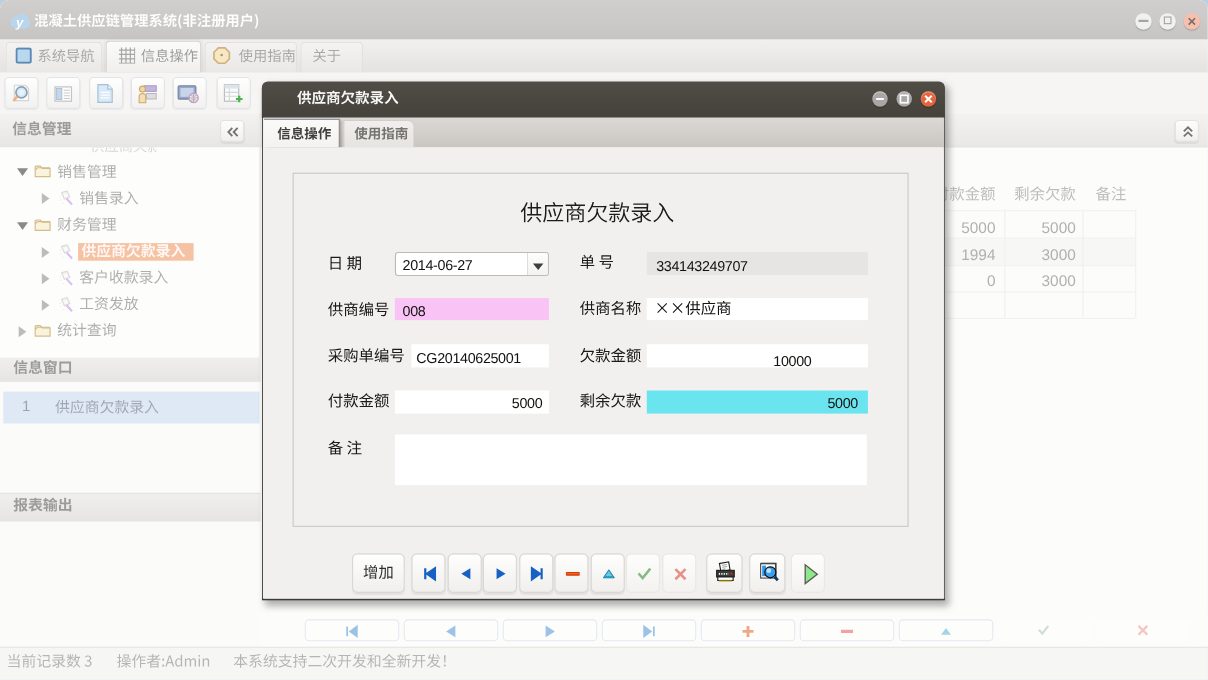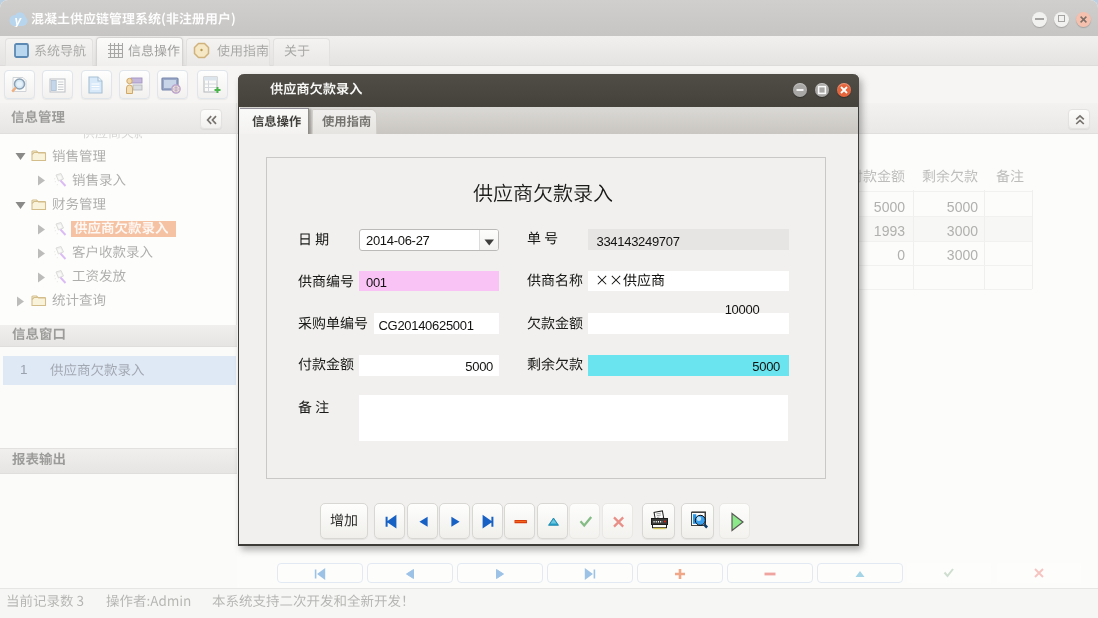--- a/index.html
+++ b/index.html
@@ -504,21 +504,21 @@
     </svg>
     <svg class="t" style="left:996px;top:168.9px" width="30" height="16">
       <g fill="#bcbcba" transform="translate(0,12.32) scale(0.014)">
         <use href="#g72" x="0"></use>
         <use href="#g73" x="1000"></use>
       </g>
     </svg>
     <div style="position:absolute;left:845px;top:216.5px;width:187px;height:24px;background:#f7f7f5"></div>
     <div class="num" style="right:193px;top:198.8px">5000</div>
     <div class="num" style="right:120px;top:198.8px">5000</div>
-    <div class="num" style="right:193px;top:223px">1993</div>
+    <div class="num" style="right:193px;top:223px">1994</div>
     <div class="num" style="right:120px;top:223px">3000</div>
     <div class="num" style="right:193px;top:247.3px">0</div>
     <div class="num" style="right:120px;top:247.3px">3000</div>
     <div style="position:absolute;left:912.5px;top:190px;width:1px;height:99px;background:#efefed"></div>
     <div style="position:absolute;left:983.5px;top:190px;width:1px;height:99px;background:#efefed"></div>
     <div style="position:absolute;left:1031.5px;top:190px;width:1px;height:99px;background:#efefed"></div>
     <div style="position:absolute;left:845px;top:191px;width:187px;height:1px;background:#f1f1ef"></div>
     <div style="position:absolute;left:845px;top:216px;width:187px;height:1px;background:#f1f1ef"></div>
     <div style="position:absolute;left:845px;top:240.5px;width:187px;height:1px;background:#f1f1ef"></div>
     <div style="position:absolute;left:845px;top:264.5px;width:187px;height:1px;background:#f1f1ef"></div>
@@ -727,35 +727,35 @@
     </svg>
     <div class="combo" style="left:358.5px;top:228.5px;width:140px;height:22px">
       <div class="cbtn"><svg width="18" height="20">
           <path d="M4.5 9.5 h9.5 l-4.75 6 z" fill="#3e3e3c"></path>
         </svg></div>
     </div>
     <div class="ftxt" style="left:366px;top:233px">2014-06-27</div>
     <div class="field" style="left:588px;top:229px;width:200.5px;height:21px;background:#e7e5e3"></div>
     <div class="ftxt" style="left:596.5px;top:234px">334143249707</div>
     <div class="field" style="left:358.5px;top:270.5px;width:140px;height:20.5px;background:#f9c3f5"></div>
-    <div class="ftxt" style="left:366px;top:275px">001</div>
+    <div class="ftxt" style="left:366px;top:275px">008</div>
     <div class="field" style="left:588px;top:270.5px;width:200.5px;height:20.5px"></div>
     <svg class="t" style="left:595px;top:273.4px" width="72" height="16">
       <g fill="#141412" transform="translate(0,12.32) scale(0.014)">
         <use href="#g118" x="0"></use>
         <use href="#g118" x="1000"></use>
         <use href="#g33" x="2000"></use>
         <use href="#g34" x="3000"></use>
         <use href="#g35" x="4000"></use>
       </g>
     </svg>
     <div class="field" style="left:373.5px;top:313px;width:125px;height:20.5px"></div>
     <div class="ftxt" style="left:378.5px;top:317.5px">CG20140625001</div>
     <div class="field" style="left:588px;top:313px;width:200.5px;height:20.5px"></div>
-    <div class="ftxt" style="left:703px;top:302px;width:78px;text-align:center">10000</div>
+    <div class="ftxt" style="left:703px;top:321px;width:78px;text-align:left">10000</div>
     <div class="field" style="left:358.5px;top:354.5px;width:140px;height:21px"></div>
     <div class="ftxt" style="left:415px;top:359px;width:78px;text-align:right">5000</div>
     <div class="field" style="left:588px;top:354.5px;width:200.5px;height:21px;background:#6ae4ee"></div>
     <div class="ftxt" style="left:702px;top:359px;width:78px;text-align:right">5000</div>
     <div class="field" style="left:358.5px;top:395px;width:429px;height:45.5px"></div>
     <div class="gbtn" style="left:320px;width:48px"></div>
     <svg class="t" style="left:330.3px;top:512.9px" width="30" height="16">
       <g fill="#2e2e2c" transform="translate(0,12.32) scale(0.014)">
         <use href="#g119" x="0"></use>
         <use href="#g120" x="1000"></use>

